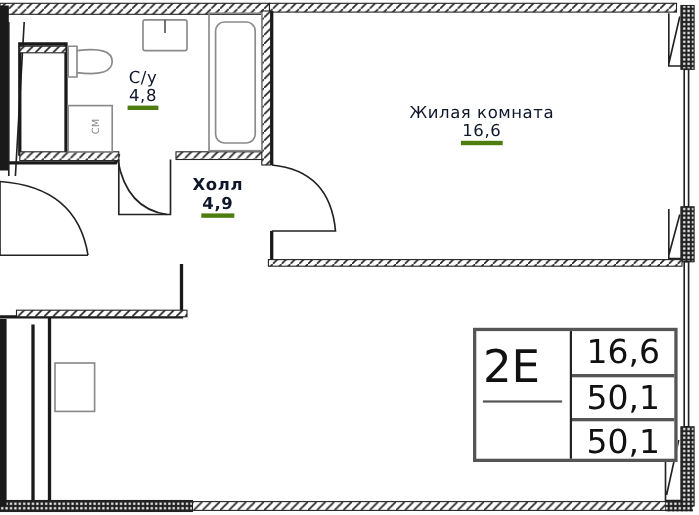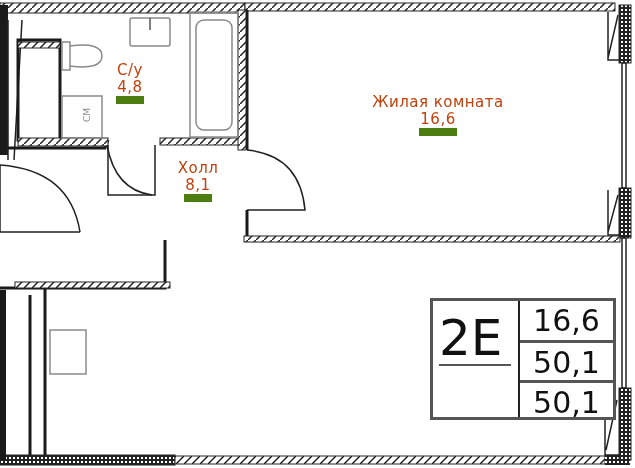--- a/index.html
+++ b/index.html
@@ -1,21 +1,21 @@
 <!DOCTYPE html>
 <html><head>
 <meta charset="utf-8">
 <style>
   html,body{margin:0;padding:0;background:#fff;}
   body{width:635px;height:468px;overflow:hidden;position:relative;font-family:"DejaVu Sans Mono","Liberation Mono",monospace;}
   #plan{position:absolute;left:0;top:0;}
-  .lbl{position:absolute;color:#c2410c;text-align:center;white-space:nowrap;font-family:"DejaVu Sans","Liberation Sans",sans-serif;font-size:15px;letter-spacing:0.5px;line-height:17px;}
-  .lbl .num{display:inline-block;border-bottom:8px solid #4d7c0f;padding:0 1px;}
+  .lbl{position:absolute;color:#0f172a;text-align:center;white-space:nowrap;font-family:"DejaVu Sans","Liberation Sans",sans-serif;font-size:15px;letter-spacing:0.5px;line-height:17px;}
+  .lbl .num{display:inline-block;border-bottom:4px solid #4d7c0f;padding:0 1px;}
   .legend{position:absolute;left:430px;top:298px;width:186px;height:122px;border:3px solid #555;background:#fff;box-sizing:border-box;}
-  .legend .code{position:absolute;left:6px;top:8px;font-family:"DejaVu Sans","Liberation Sans",sans-serif;font-size:50px;color:#111;}
+  .legend .code{position:absolute;left:6px;top:8px;font-family:"DejaVu Sans","Liberation Sans",sans-serif;font-size:41px;color:#111;}
   .legend .code-line{position:absolute;left:6px;top:63px;width:72px;border-top:2px solid #555;}
   .legend .divider{position:absolute;left:85px;top:0;bottom:0;border-left:2px solid #222;}
   .legend .cell{position:absolute;left:87px;width:93px;height:38px;display:flex;align-items:center;justify-content:center;font-family:"DejaVu Sans","Liberation Sans",sans-serif;font-size:30px;color:#111;}
   .legend .cell.c1{top:0;}
   .legend .cell.c2{top:39px;border-top:3px solid #555;}
   .legend .cell.c3{top:79px;border-top:3px solid #555;}
 </style>
 </head>
 <body>
 
@@ -91,23 +91,23 @@
     <rect x="50" y="330" width="36" height="44"></rect>
   </g>
   <text x="80" y="132" transform="rotate(-90 80 122)" font-size="9" fill="#8a8a8a" font-family="DejaVu Sans, sans-serif">СМ</text>
 </svg>
 
 <div class="lbl" style="left:110px;top:62px;width:40px;">
   <div>С/у</div>
   <div><span class="num">4,8</span></div>
 </div>
 
-<div class="lbl" style="left:168px;top:160px;width:60px;">
+<div class="lbl" style="left:168px;top:160px;width:60px;font-weight:bold;">
   <div>Холл</div>
-  <div><span class="num">8,1</span></div>
+  <div><span class="num">4,9</span></div>
 </div>
 
 <div class="lbl" style="left:343px;top:94px;width:190px;">
   <div>Жилая комната</div>
   <div><span class="num">16,6</span></div>
 </div>
 
 <div class="lbl" style="left:195px;top:310px;width:195px;">
 </div>
 

